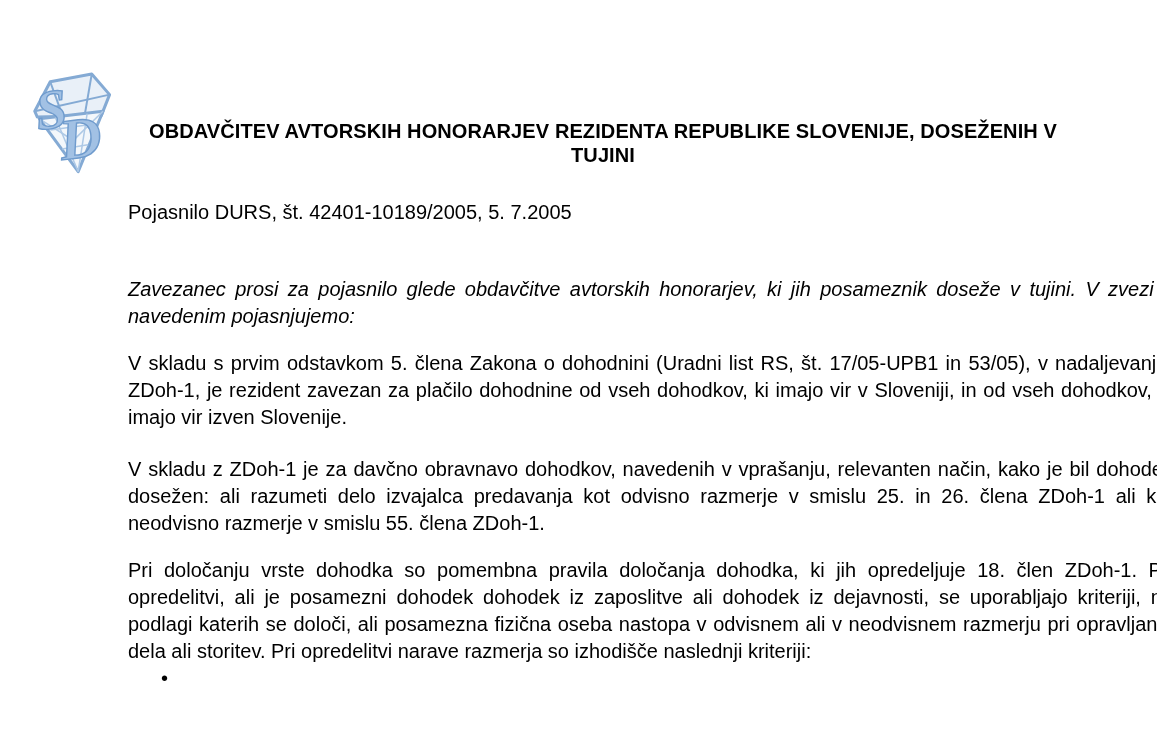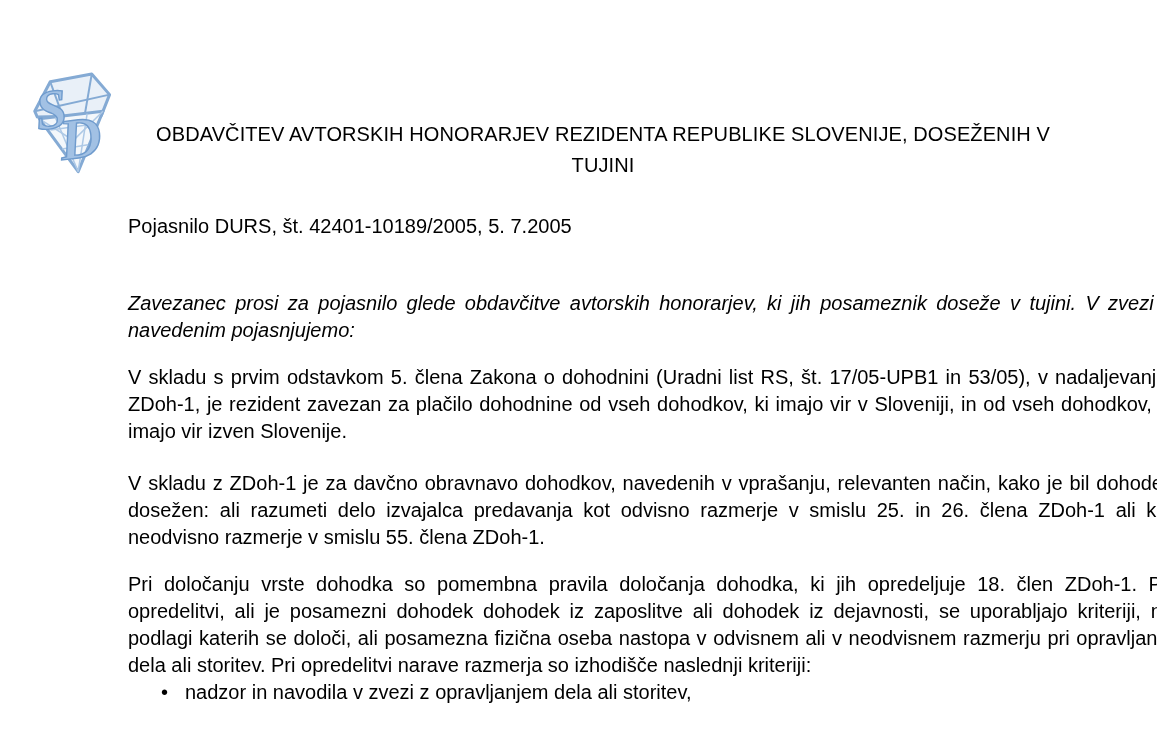--- a/index.html
+++ b/index.html
@@ -26,22 +26,22 @@
   .content {
     position: absolute;
     left: 128px;
     top: 119px;
     width: 1045px;
   }
   .doc-title {
     width: 950px;
     margin: 0 0 32px 0;
     font-size: 20px;
-    font-weight: normal;
-    line-height: 31px;
+    font-weight: bold;
+    line-height: 24px;
     text-align: center;
     letter-spacing: 0.1px;
   }
   .reference {
     margin: 0 0 50px 0;
     font-size: 20px;
     line-height: 27px;
   }
   .intro {
     margin: 0 0 20px 0;
@@ -114,18 +114,17 @@
 
     <p class="body-para p1">V skladu s prvim odstavkom 5. člena Zakona o dohodnini (Uradni list RS, št. 17/05-UPB1 in 53/05), v nadaljevanju: ZDoh-1, je rezident zavezan za plačilo dohodnine od vseh dohodkov, ki imajo vir v Sloveniji, in od vseh dohodkov, ki imajo vir izven Slovenije.</p>
 
     <p class="body-para p2">V skladu z ZDoh-1 je za davčno obravnavo dohodkov, navedenih v vprašanju, relevanten način, kako je bil dohodek dosežen: ali razumeti delo izvajalca predavanja kot odvisno razmerje v smislu 25. in 26. člena ZDoh-1 ali kot neodvisno razmerje v smislu 55. člena ZDoh-1.</p>
 
     <p class="body-para p3">Pri določanju vrste dohodka so pomembna pravila določanja dohodka, ki jih opredeljuje 18. člen ZDoh-1. Pri opredelitvi, ali je posamezni dohodek dohodek iz zaposlitve ali dohodek iz dejavnosti, se uporabljajo kriteriji, na podlagi katerih se določi, ali posamezna fizična oseba nastopa v odvisnem ali v neodvisnem razmerju pri opravljanju dela ali storitev. Pri opredelitvi narave razmerja so izhodišče naslednji kriteriji:</p>
 
     <ul class="criteria-list">
       <li>
         <span class="bullet-marker">•</span>
-        <span>nadzor in navodila v zvezi z opravljanjem dela ali storitev,</span>
       </li>
     </ul>
 
   </div>
 </div>
 
 </body></html>

